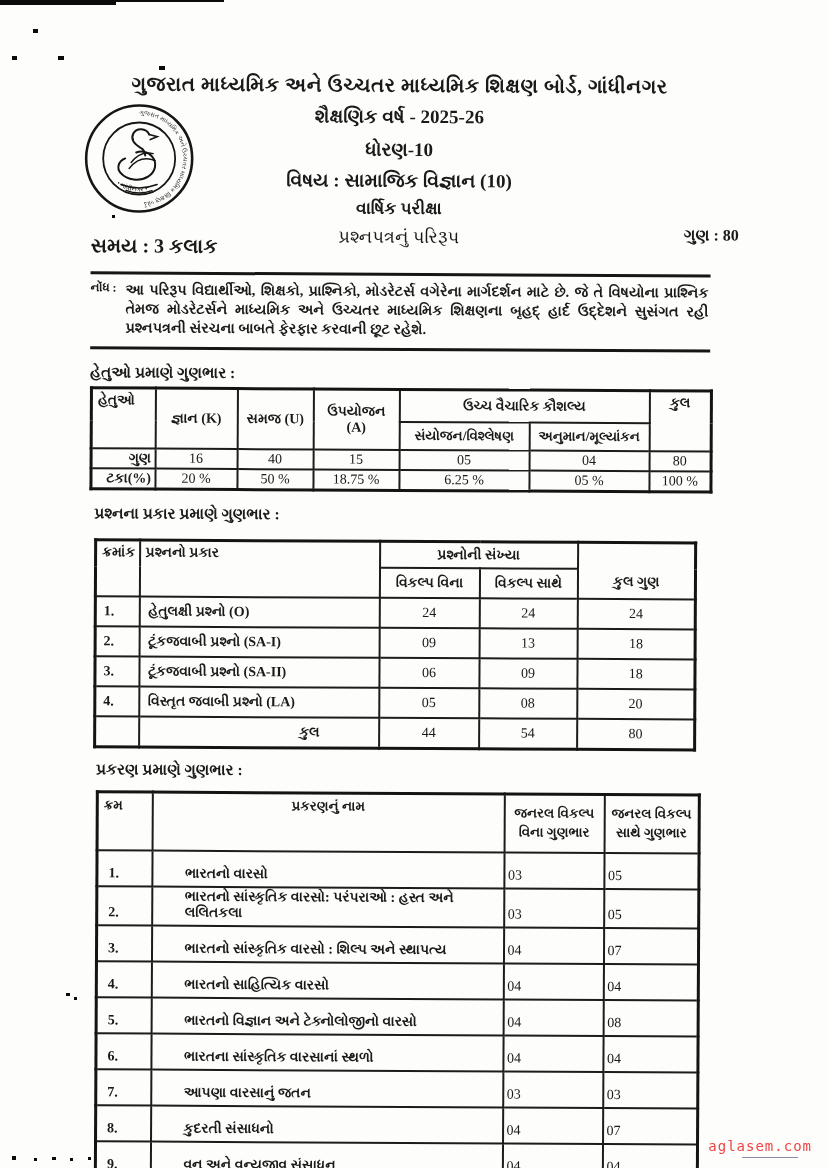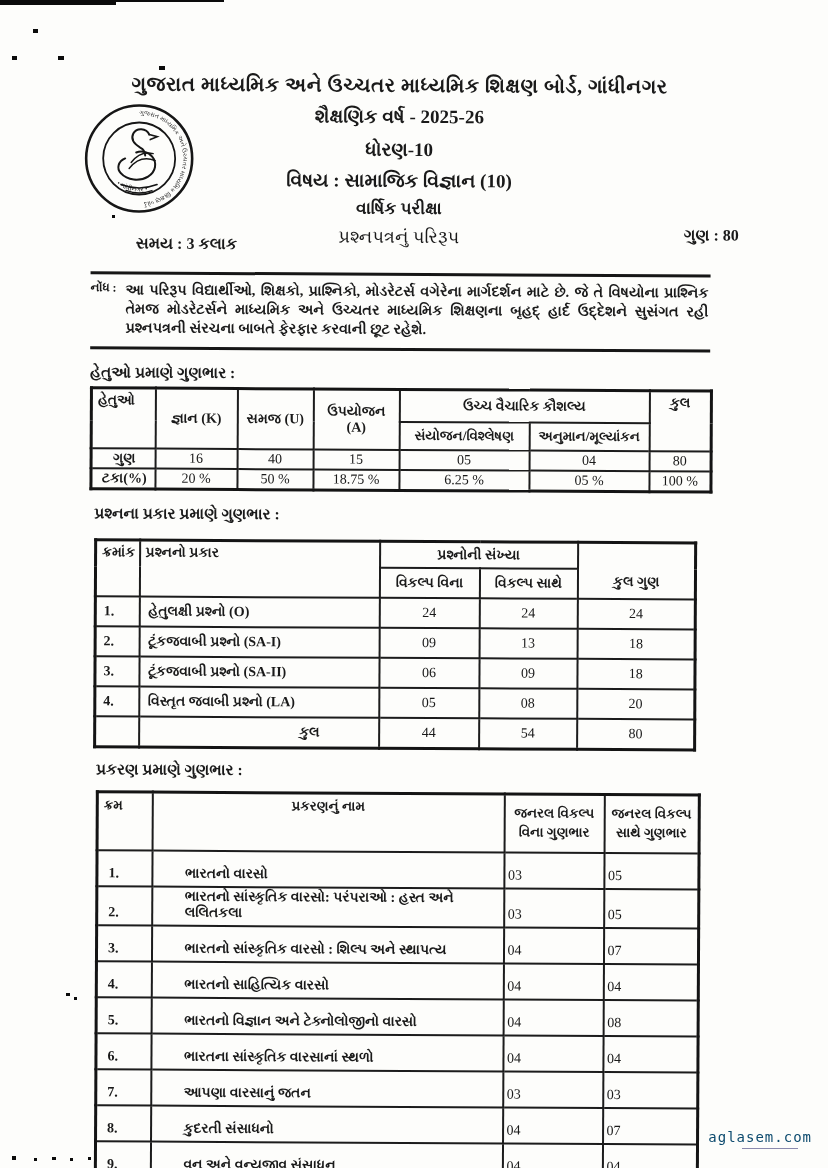--- a/index.html
+++ b/index.html
@@ -11,55 +11,55 @@
   .content{position:absolute;left:0;top:0;width:828px;transform:rotate(0.3deg);transform-origin:40px 0;}
   
   .hdr-wrap{width:744px;margin-left:28px;text-align:center;}
   .h-board{padding-top:72px;font-size:20px;font-weight:bold;letter-spacing:.5px;}
   .h-year{margin-top:9px;font-size:19px;font-weight:bold;}
   .h-std{margin-top:11px;font-size:19px;font-weight:bold;}
   .h-subject{margin-top:9px;font-size:19px;font-weight:bold;}
   .h-exam{margin-top:7px;font-size:17px;font-weight:bold;}
   .h-row{position:relative;margin-top:8px;height:26px;}
   .h-format{font-size:18px;font-weight:normal;}
-  .h-time{position:absolute;left:64px;top:9px;font-size:16px;font-weight:bold;white-space:nowrap;margin-left:45px;}
+  .h-time{position:absolute;left:64px;top:9px;font-size:20px;font-weight:bold;white-space:nowrap;}
   .h-marks{position:absolute;right:32px;top:-2px;font-size:16px;font-weight:bold;white-space:nowrap;margin-left:8px;}
   
   .seal{position:absolute;left:84px;top:102px;width:112px;height:112px;}
   
   .note{margin:20px 116px 0 92px;border-top:3px solid #161616;border-bottom:3px solid #161616;
         padding:6px 2px 9px 0;display:flex;gap:9px;}
   .note-label{font-weight:bold;font-size:12px;white-space:nowrap;}
   .note-text{font-size:14.5px;line-height:1.3;text-align:justify;font-weight:600;}
   
   .sec-title{font-weight:bold;font-size:15.5px;margin:14px 0 5px 92px;}
   table{border-collapse:collapse;table-layout:fixed;}
   th,td{border:2px solid #1c1c1c;font-size:14px;padding:1px 3px;overflow:hidden;}
   th{font-weight:bold;}
   .t1{margin-left:92px;width:620px;border:3px solid #141414;}
   .t1 .num{text-align:center;}
   .t1 th{font-size:14px;}
   .t1 .sub th{font-size:13.5px;height:24px;}
-  .t1 .lbl{text-align:center;padding-left:5px;}
+  .t1 .lbl{text-align:right;padding-left:5px;}
   .t2{margin:16px 0 0 97px;width:600px;border:3px solid #141414;}
   .t2 td,.t2 th{height:26px;}
   .t2 .num{text-align:center;}
   .t2 .type{text-align:left;padding-left:8px;font-weight:600;}
   .t2 .sr{text-align:left;padding-left:7px;font-weight:600;}
   .t2 .total-lbl{text-align:right;padding-right:58px;font-weight:bold;}
   .t3{margin:12px 0 0 100px;width:602px;border:3px solid #141414;}
   .t3 td{height:29px;vertical-align:bottom;padding-bottom:4px;}
   .t3 th{font-size:13.5px;line-height:1.35;}
   .t3 .hdr-row th{height:50px;}
   .t3 .sr{text-align:left;padding-left:10px;font-weight:600;}
   .t3 .name{text-align:left;padding-left:32px;font-weight:600;}
   .t3 .num{text-align:left;}
   .th-top{vertical-align:top;text-align:left;padding:3px 5px;}
-  .watermark{position:absolute;right:16px;bottom:19px;text-align:center;
-             font-family:"DejaVu Sans Mono", monospace;font-size:14px;color:#0c4a6e;letter-spacing:1px;}
+  .watermark{position:absolute;right:16px;bottom:10px;text-align:center;
+             font-family:"DejaVu Sans Mono", monospace;font-size:14px;color:#ef4444;letter-spacing:1px;}
   .wm-line{height:0;border-top:1.5px solid #8a8aae;width:56px;margin:3px 6px 0 34px;}
   
   .art{position:absolute;background:#0b0b0b;}
   .a-bar1{left:0;top:0;width:116px;height:5px;}
   .a-bar2{left:116px;top:0;width:108px;height:2px;}
   .sp1{left:33px;top:29px;width:5px;height:4px;}
   .sp2{left:12px;top:56px;width:5px;height:4px;}
   .sp3{left:58px;top:56px;width:6px;height:4px;}
   .sp4{left:159px;top:66px;width:6px;height:4px;}
   .sp5{left:112px;top:215px;width:3px;height:3px;}

